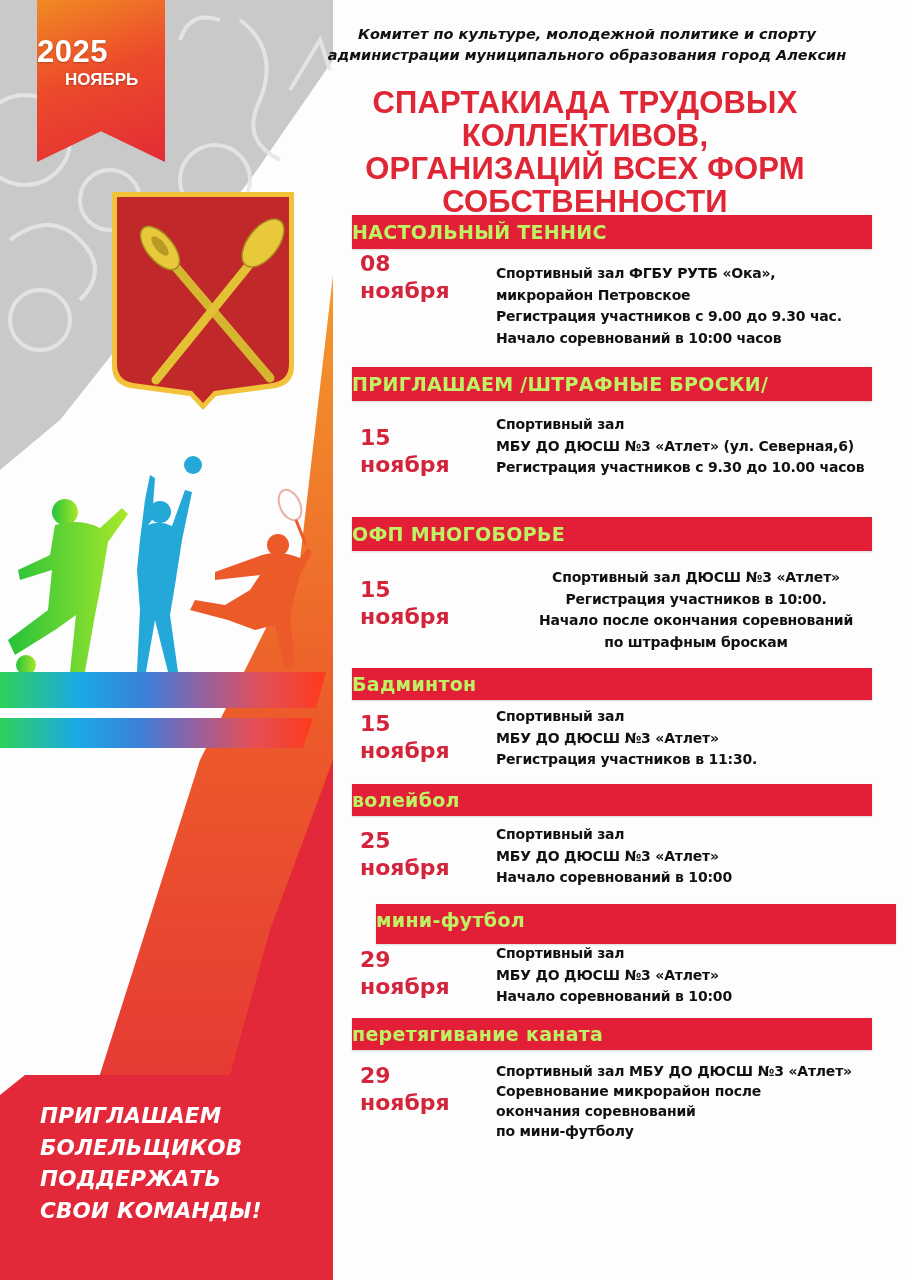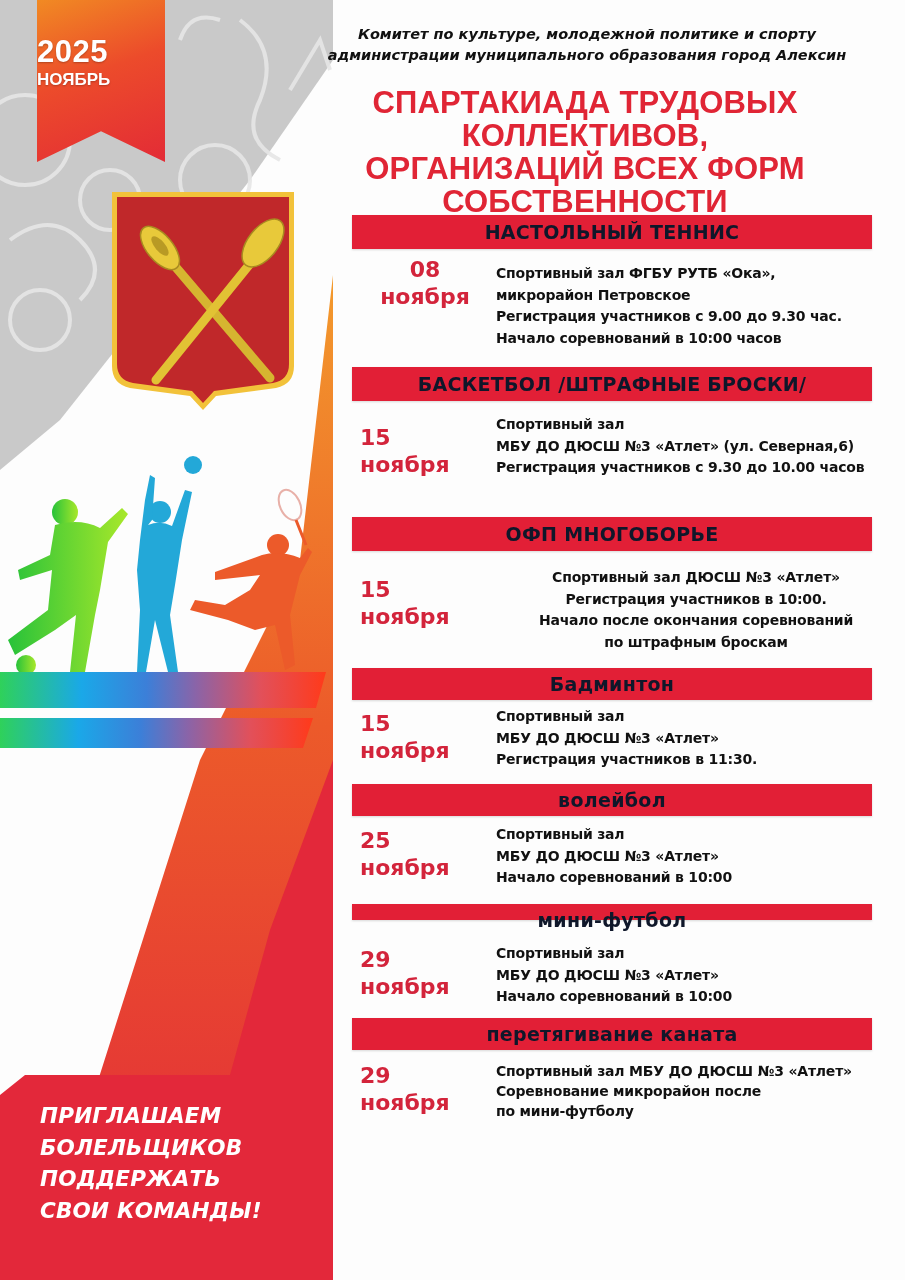--- a/index.html
+++ b/index.html
@@ -11,21 +11,21 @@
   
   .left-bg { position: absolute; left: 0; top: 0; width: 333px; height: 1280px; }
   .left-bg svg { position: absolute; left: 0; top: 0; }
 
   
   .ribbon { position: absolute; left: 37px; top: 0; width: 128px; height: 162px;
     background: linear-gradient(160deg, #f18a23 0%, #ec4b2b 45%, #e32b36 100%);
     clip-path: polygon(0 0, 100% 0, 100% 100%, 50% 81%, 0 100%);
     text-align: left; color: #fff; }
   .ribbon .year { display: block; margin-top: 34px; font-family: "Liberation Sans", sans-serif; font-weight: bold; font-size: 31px; letter-spacing: 0.5px; text-shadow: 0 1px 2px rgba(0,0,0,0.25); }
-  .ribbon .month { display: block; margin-top: 0px; font-family: "Liberation Sans", sans-serif; font-weight: bold; font-size: 17px; text-shadow: 0 1px 2px rgba(0,0,0,0.25); }
+  .ribbon .month { display: block; margin-top: 0px; font-family: "Liberation Sans", sans-serif; font-weight: bold; font-size: 17px; text-shadow: 0 1px 2px rgba(0,0,0,0.25); padding-left: 28px; }
 
   
   .coat { position: absolute; left: 108px; top: 188px; width: 190px; height: 228px; }
 
   
   .athletes { position: absolute; left: 0; top: 440px; width: 333px; height: 320px; }
 
   
   .slogan { position: absolute; left: 30px; top: 784px; width: 300px; font-family: "DejaVu Sans", sans-serif; font-weight: bold; font-style: italic; color: #e12a3a; font-size: 30px; line-height: 40px; letter-spacing: 0.3px;
     text-shadow: -2px -2px 0 #fff, 2px -2px 0 #fff, -2px 2px 0 #fff, 2px 2px 0 #fff, 0 2px 0 #fff, 0 -2px 0 #fff, 2px 0 0 #fff, -2px 0 0 #fff; }
@@ -36,21 +36,21 @@
 
   
   .committee { position: absolute; left: 262px; top: 24px; width: 650px; text-align: center; font-family: "DejaVu Sans", sans-serif; font-weight: bold; font-style: italic; color: #111; font-size: 14.5px; line-height: 21px; }
   .committee span { display: block; }
 
   .main-title { position: absolute; left: 265px; top: 86px; width: 640px; text-align: center; font-family: "Liberation Sans", sans-serif; font-weight: bold; color: #e02535; font-size: 31px; line-height: 33px; letter-spacing: 0.2px; }
   .main-title span { display: block; }
 
   
   .schedule { position: absolute; left: 352px; top: 0; width: 546px; }
-  .sport-bar { position: absolute; left: 0; width: 520px; height: 34px; background: #e21f36; color: #0f172a; text-align: center; font-family: "DejaVu Sans", sans-serif; font-weight: bold; font-size: 19px; line-height: 34px; letter-spacing: 0.3px; box-shadow: 0 1px 2px rgba(0,0,0,0.15); }
+  .sport-bar { position: absolute; left: 0; width: 520px; height: 34px; background: #e21f36; color: #bef264; text-align: left; font-family: "DejaVu Sans", sans-serif; font-weight: bold; font-size: 19px; line-height: 34px; letter-spacing: 0.3px; box-shadow: 0 1px 2px rgba(0,0,0,0.15); }
   .event-date { position: absolute; left: 8px; width: 130px; color: #d3243b; font-family: "DejaVu Sans", sans-serif; font-weight: bold; font-size: 22px; line-height: 27px; }
   .event-date .day { display: block; }
   .event-date .month { display: block; font-size: 22px; }
   .event-info { position: absolute; left: 144px; width: 400px; color: #111; font-family: "DejaVu Sans", sans-serif; font-weight: bold; font-size: 14px; line-height: 21.5px; letter-spacing: -0.2px; white-space: nowrap; }
   .event-info span { display: block; }
 
   .final { position: absolute; left: 352px; top: 1155px; width: 535px; text-align: center; color: #e02535; font-family: "DejaVu Sans", sans-serif; font-weight: bold; font-size: 31px; line-height: 44px; letter-spacing: 0.5px; }
   .final span { display: block; }
 </style>
 </head>
@@ -166,32 +166,32 @@
 
   <div class="main-title">
     <span>СПАРТАКИАДА ТРУДОВЫХ КОЛЛЕКТИВОВ,</span>
     <span>ОРГАНИЗАЦИЙ ВСЕХ ФОРМ</span>
     <span>СОБСТВЕННОСТИ</span>
   </div>
 
   <div class="schedule">
 
     <div class="sport-bar" style="top:215px;">НАСТОЛЬНЫЙ ТЕННИС</div>
-    <div class="event-date" style="top:256px;text-align:center;">
+    <div class="event-date" style="top:250px;">
       <span class="day">08</span>
       <span class="month">ноября</span>
     </div>
     <div class="event-info" style="top:263px;">
       <span>Спортивный зал ФГБУ РУТБ «Ока»,</span>
       <span>микрорайон Петровское</span>
       <span>Регистрация участников с 9.00 до 9.30 час.</span>
       <span>Начало соревнований в 10:00 часов</span>
     </div>
 
-    <div class="sport-bar" style="top:367px;">БАСКЕТБОЛ /ШТРАФНЫЕ БРОСКИ/</div>
+    <div class="sport-bar" style="top:367px;">ПРИГЛАШАЕМ /ШТРАФНЫЕ БРОСКИ/</div>
     <div class="event-date" style="top:424px;">
       <span class="day">15</span>
       <span class="month">ноября</span>
     </div>
     <div class="event-info" style="top:414px;">
       <span>Спортивный зал</span>
       <span>МБУ ДО ДЮСШ №3 «Атлет» (ул. Северная,6)</span>
       <span>Регистрация участников с 9.30 до 10.00 часов</span>
     </div>
 
@@ -222,37 +222,38 @@
     <div class="event-date" style="top:827px;">
       <span class="day">25</span>
       <span class="month">ноября</span>
     </div>
     <div class="event-info" style="top:824px;">
       <span>Спортивный зал</span>
       <span>МБУ ДО ДЮСШ №3 «Атлет»</span>
       <span>Начало соревнований в 10:00</span>
     </div>
 
-    <div class="sport-bar" style="top:904px; height:16px; line-height:32px;">мини-футбол</div>
+    <div class="sport-bar" style="top:904px; height:40px; line-height:32px;margin-left:24px;">мини-футбол</div>
     <div class="event-date" style="top:946px;">
       <span class="day">29</span>
       <span class="month">ноября</span>
     </div>
     <div class="event-info" style="top:943px;">
       <span>Спортивный зал</span>
       <span>МБУ ДО ДЮСШ №3 «Атлет»</span>
       <span>Начало соревнований в 10:00</span>
     </div>
 
     <div class="sport-bar" style="top:1018px; height:32px; line-height:32px;">перетягивание каната</div>
     <div class="event-date" style="top:1062px;">
       <span class="day">29</span>
       <span class="month">ноября</span>
     </div>
     <div class="event-info" style="top:1061px; line-height:20px;">
       <span>Спортивный зал МБУ ДО ДЮСШ №3 «Атлет»</span>
       <span>Соревнование микрорайон после</span>
+      <span>окончания соревнований</span>
       <span>по мини-футболу</span>
     </div>
   </div>
 
 
 </div>
 
 </body></html>

